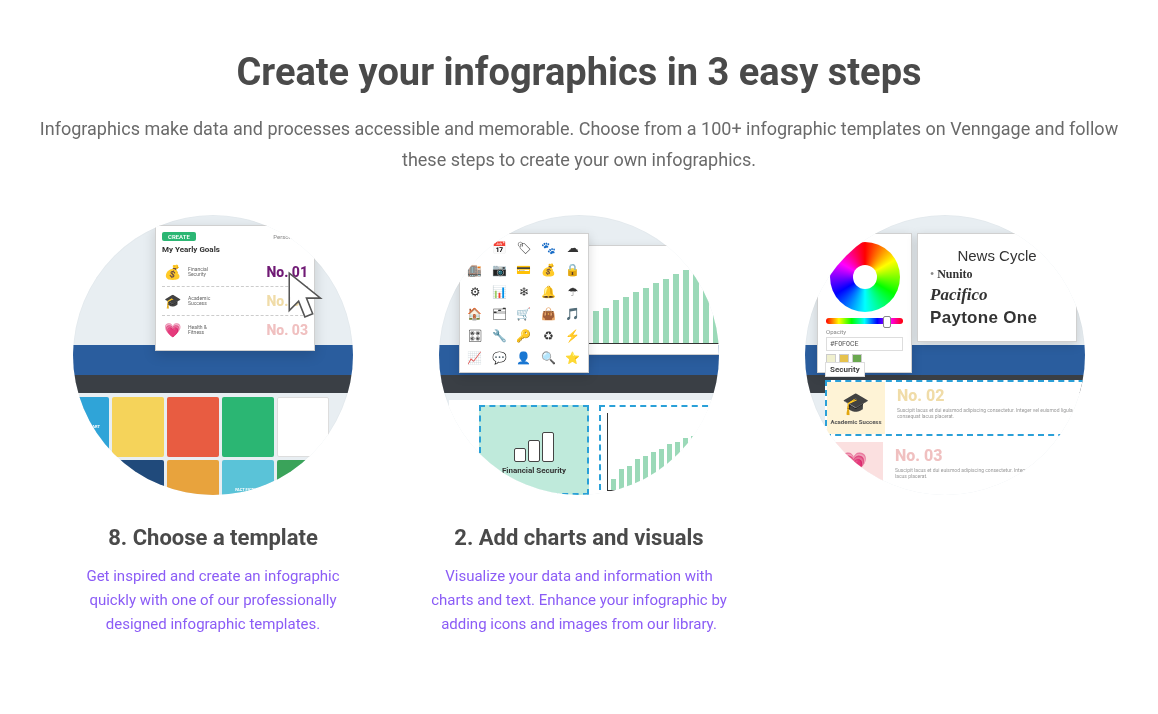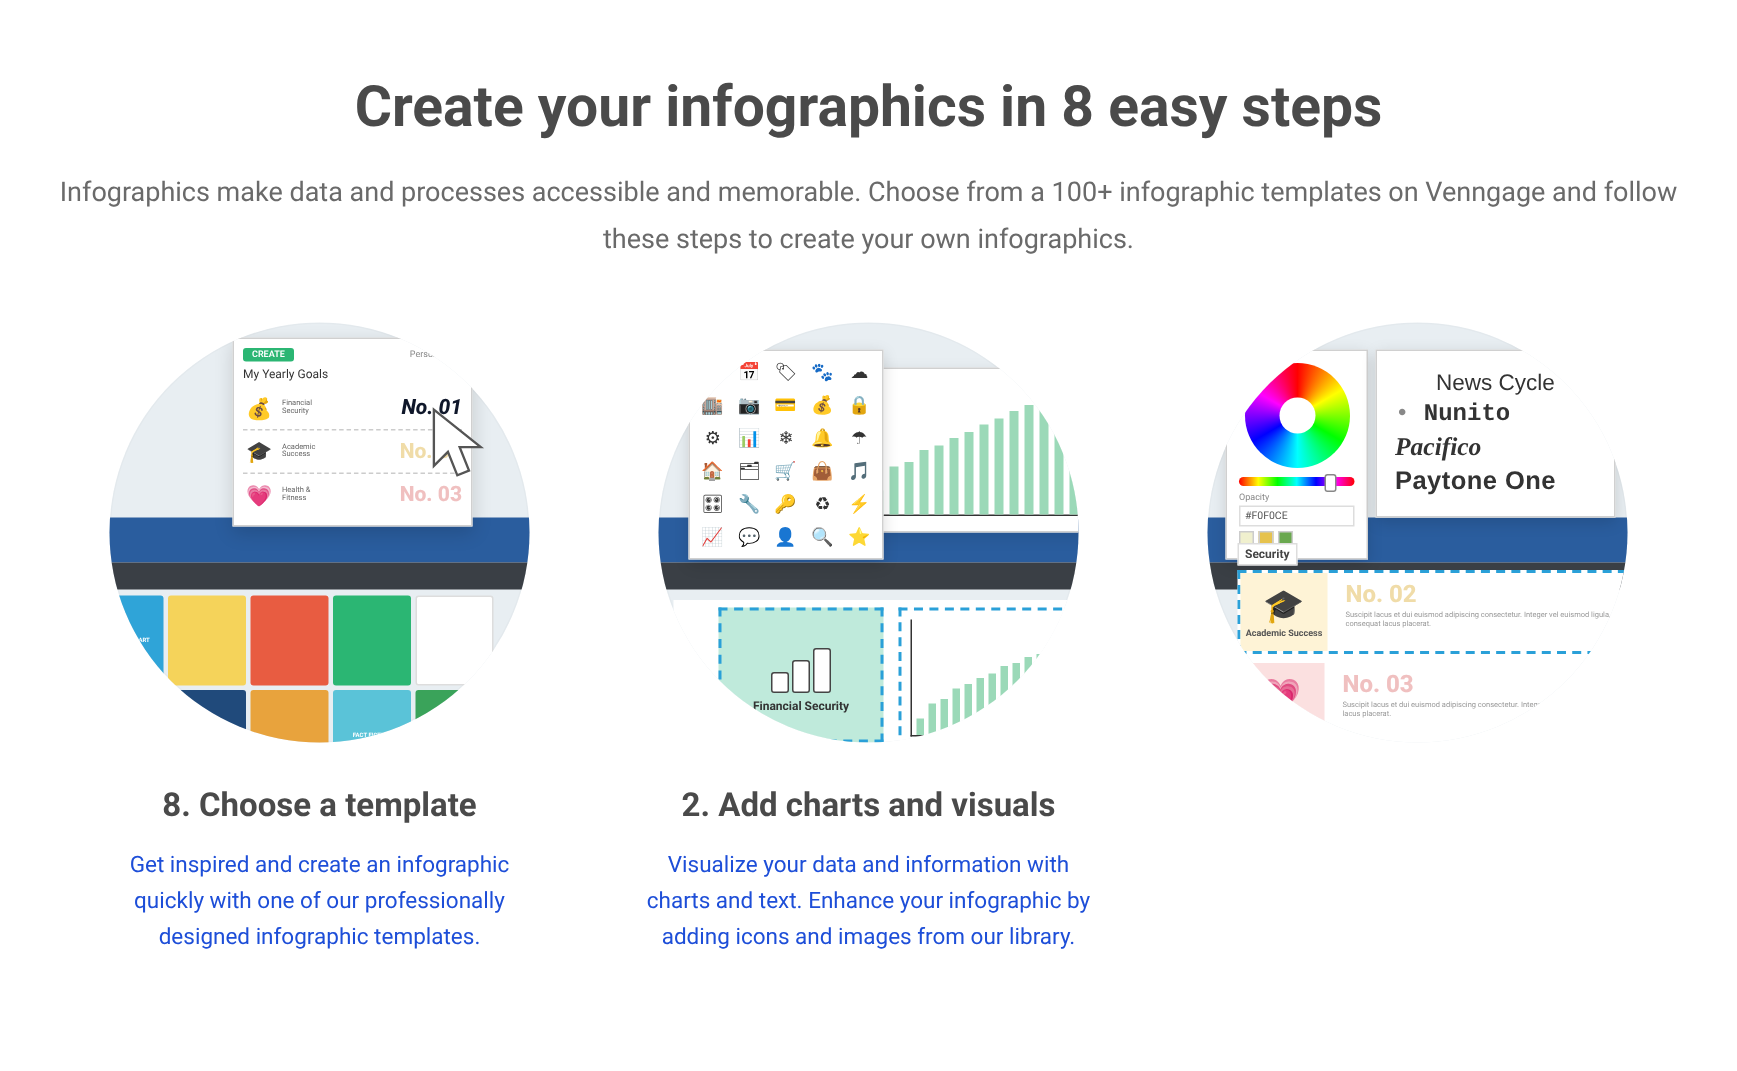--- a/index.html
+++ b/index.html
@@ -51,21 +51,21 @@
   }
   .step-title {
     font-size: 22px;
     font-weight: 700;
     color: #4a4a4a;
     text-align: center;
     margin-bottom: 14px;
   }
   .step-desc {
     font-size: 15px;
-    color: #1d4ed8;
+    color: #8b5cf6;
     text-align: center;
     line-height: 1.6;
     max-width: 300px;
   }
 
   
   .bluebar {
     position: absolute;
     top: 130px;
     left: -40px;
@@ -107,21 +107,21 @@
     border-radius: 2px;
     font-size: 6px;
     font-weight: 600;
   }
   .step1 .pl {
     color: #888;
     font-size: 6px;
   }
   .step1 .goals-title {
     font-size: 8px;
-    font-weight: 400;
+    font-weight: 700;
     color: #333;
     margin: 4px 0;
   }
   .step1 .goal-row {
     display: flex;
     align-items: center;
     gap: 4px;
     border-bottom: 1px dashed #ccc;
     padding: 3px 0;
   }
@@ -138,21 +138,21 @@
     font-size: 5px;
     color: #666;
     max-width: 30px;
     line-height: 1.1;
   }
   .step1 .goal-no {
     font-size: 14px;
     font-weight: 800;
     margin-left: auto;
   }
-  .g1 .goal-ico { color: #7ac9a0; } .g1 .goal-no { color: #0f172a; font-style: italic; }
+  .g1 .goal-ico { color: #7ac9a0; } .g1 .goal-no { color: #701a75; }
   .g2 .goal-ico { color: #e8c977; } .g2 .goal-no { color: #f0dca8; }
   .g3 .goal-ico { color: #e49b9b; } .g3 .goal-no { color: #f0c0c0; }
 
   .step1 .cursor {
     position: absolute;
     top: 55px;
     left: 210px;
     width: 50px;
     height: 50px;
   }
@@ -290,21 +290,21 @@
     top: 18px;
     right: 8px;
     width: 160px;
     background: #fff;
     border: 1px solid #d0d0d0;
     box-shadow: 0 3px 10px rgba(0,0,0,.15);
     padding: 10px 12px;
   }
   .step3 .fontpanel div { margin: 3px 0; color: #333; }
   .step3 .f1 { font-size: 15px; font-weight: 400; font-family: Arial, sans-serif; color:#555;text-align:center;}
-  .step3 .f2 { font-size: 16px; font-weight: 700; font-family: Liberation Mono, monospace; }
+  .step3 .f2 { font-size: 12px; font-weight: 700; font-family: Liberation Serif, serif; }
   .step3 .f2::before{content:"• "; color:#888; font-weight:400;}
   .step3 .f3 { font-size: 17px; font-style: italic; font-family: "Brush Script MT", cursive; font-weight:700;}
   .step3 .f4 { font-size: 17px; font-weight: 900; font-family: Impact, sans-serif; letter-spacing: .3px;}
   .step3 .colorpanel {
     position: absolute;
     top: 18px;
     left: 12px;
     width: 95px;
     background: #fff;
     border: 1px solid #d0d0d0;
@@ -386,21 +386,21 @@
   .step3 .r-acad .no { color:#f0dca8; }
   .step3 .r-health .no { color:#f0c0c0; }
   .step3 .sechdr{
     position:absolute; top:-18px; left:0; font-size:8px; font-weight:700; color:#444;
     background:#fff; padding:2px 4px; border:1px solid #ddd;
   }
 </style>
 </head>
 <body>
 
-<h1 class="page-title">Create your infographics in 8 easy steps</h1>
+<h1 class="page-title">Create your infographics in 3 easy steps</h1>
 <p class="page-subtitle">Infographics make data and processes accessible and memorable. Choose from a 100+ infographic templates on Venngage and follow these steps to create your own infographics.</p>
 
 <div class="steps-row">
 
   <div class="step step1">
     <div class="circle">
       <div class="bluebar"></div>
       <div class="grayband"></div>
 
       <div class="thumbs">

